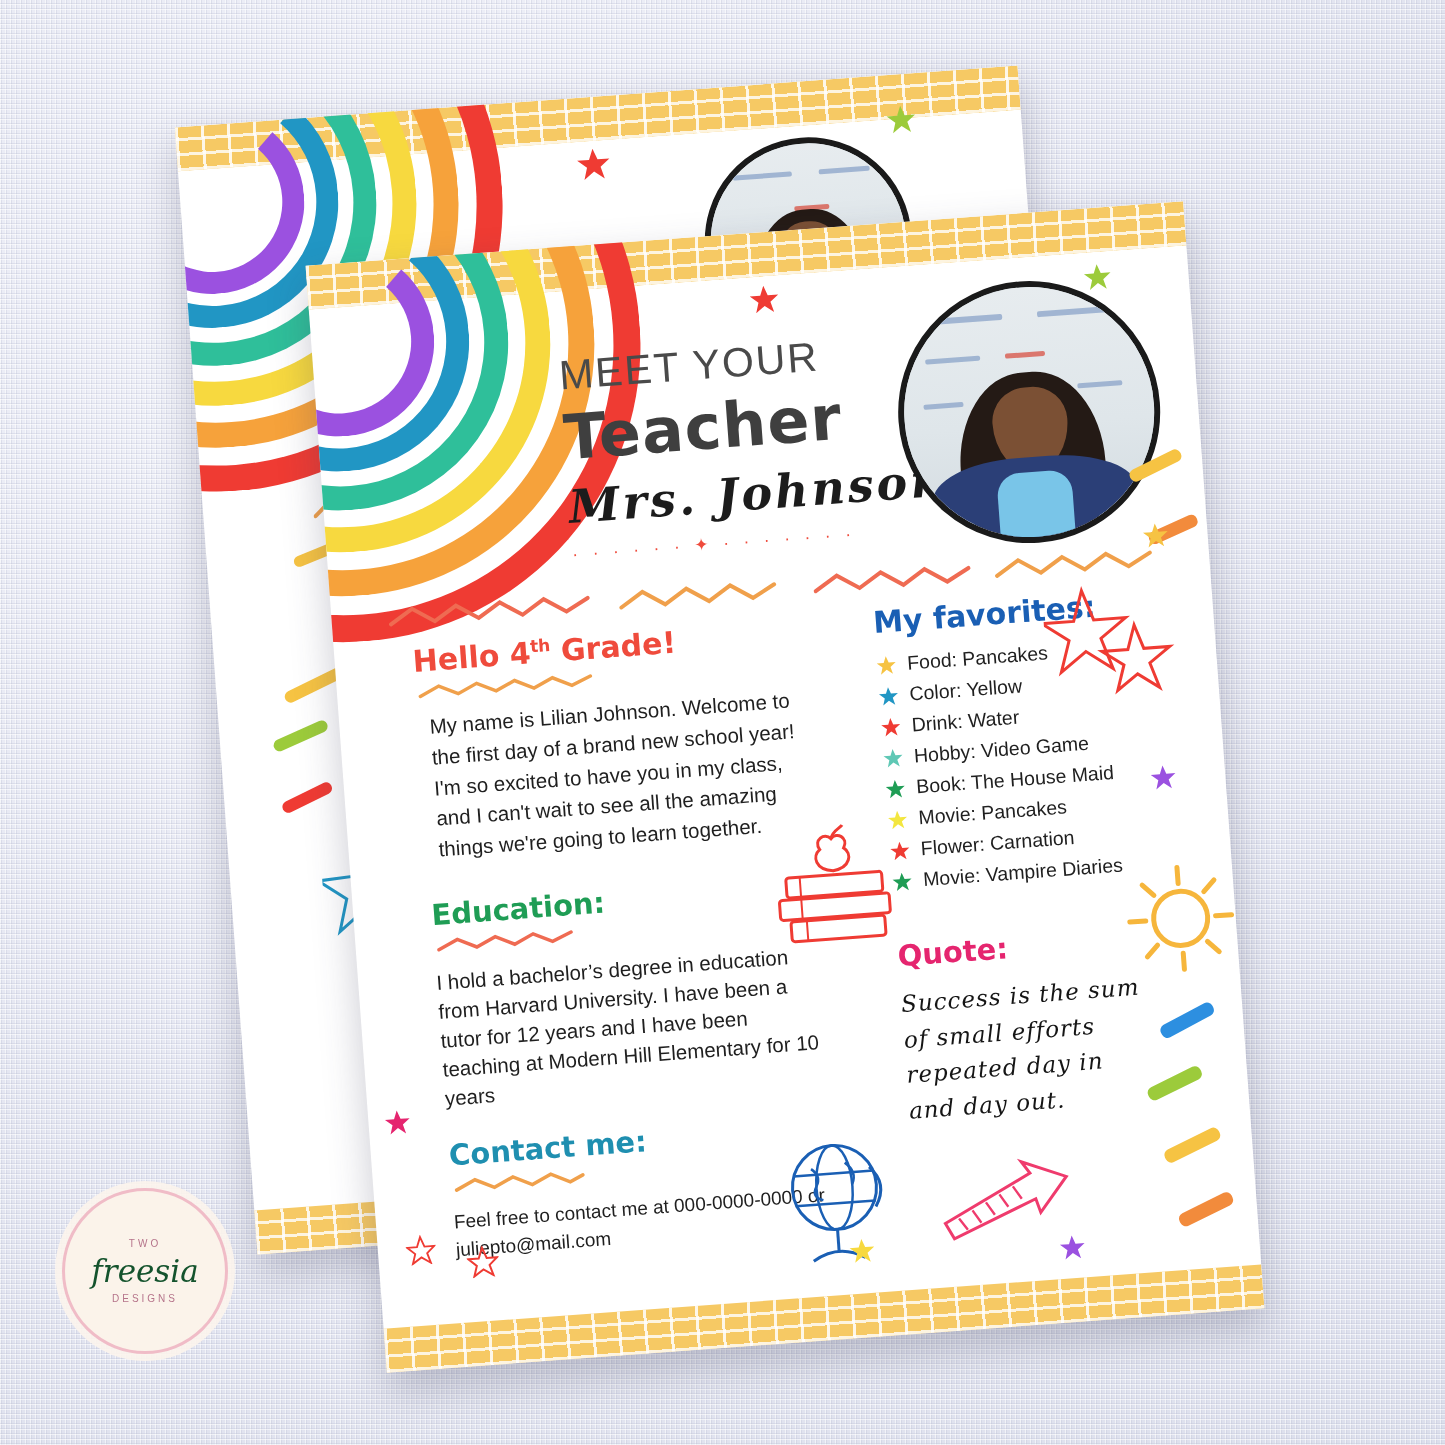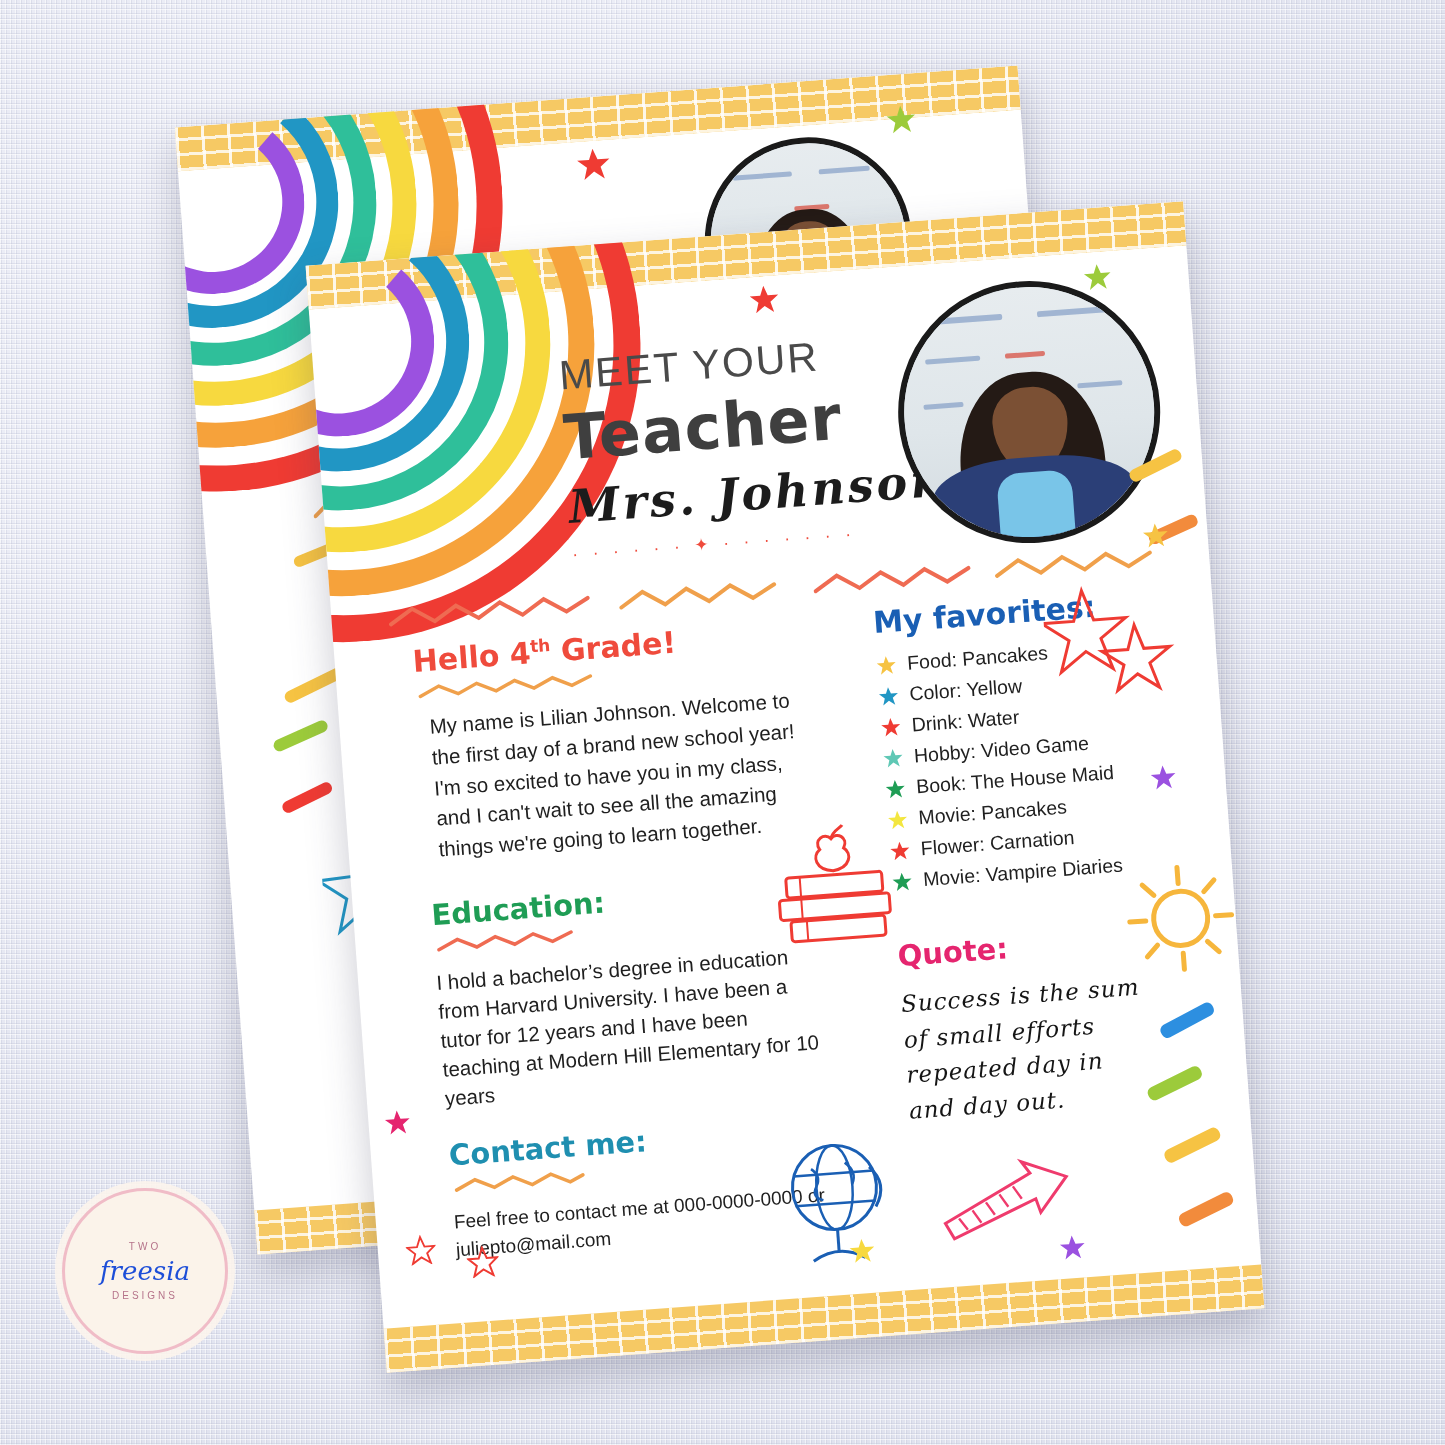--- a/index.html
+++ b/index.html
@@ -123,21 +123,21 @@
   #watermark{
     position:absolute;left:62px;top:1188px;width:160px;height:160px;border-radius:50%;
     background:#fbf3ea;border:3px solid #f0bcc7;
     box-shadow:0 0 0 7px rgba(252,244,236,.9);
     display:flex;flex-direction:column;align-items:center;justify-content:center;
   }
   #watermark .wm-top,#watermark .wm-bot{
     font-size:10px;letter-spacing:3px;color:#b5738a;font-family:"Liberation Sans",sans-serif;
   }
   #watermark .wm-main{
-    font-family:"DejaVu Serif",serif;font-style:italic;color:#1d4ed8;font-size:26px;margin:4px 7px;
+    font-family:"DejaVu Serif",serif;font-style:italic;color:#14532d;font-size:31px;margin:4px 7px;
   }
 </style>
 </head>
 <body>
 
 <div id="bg"></div>
 
 <div class="sheet" id="sheet-back">
   <div class="strip top"></div>
   <div class="strip bottom"></div>

